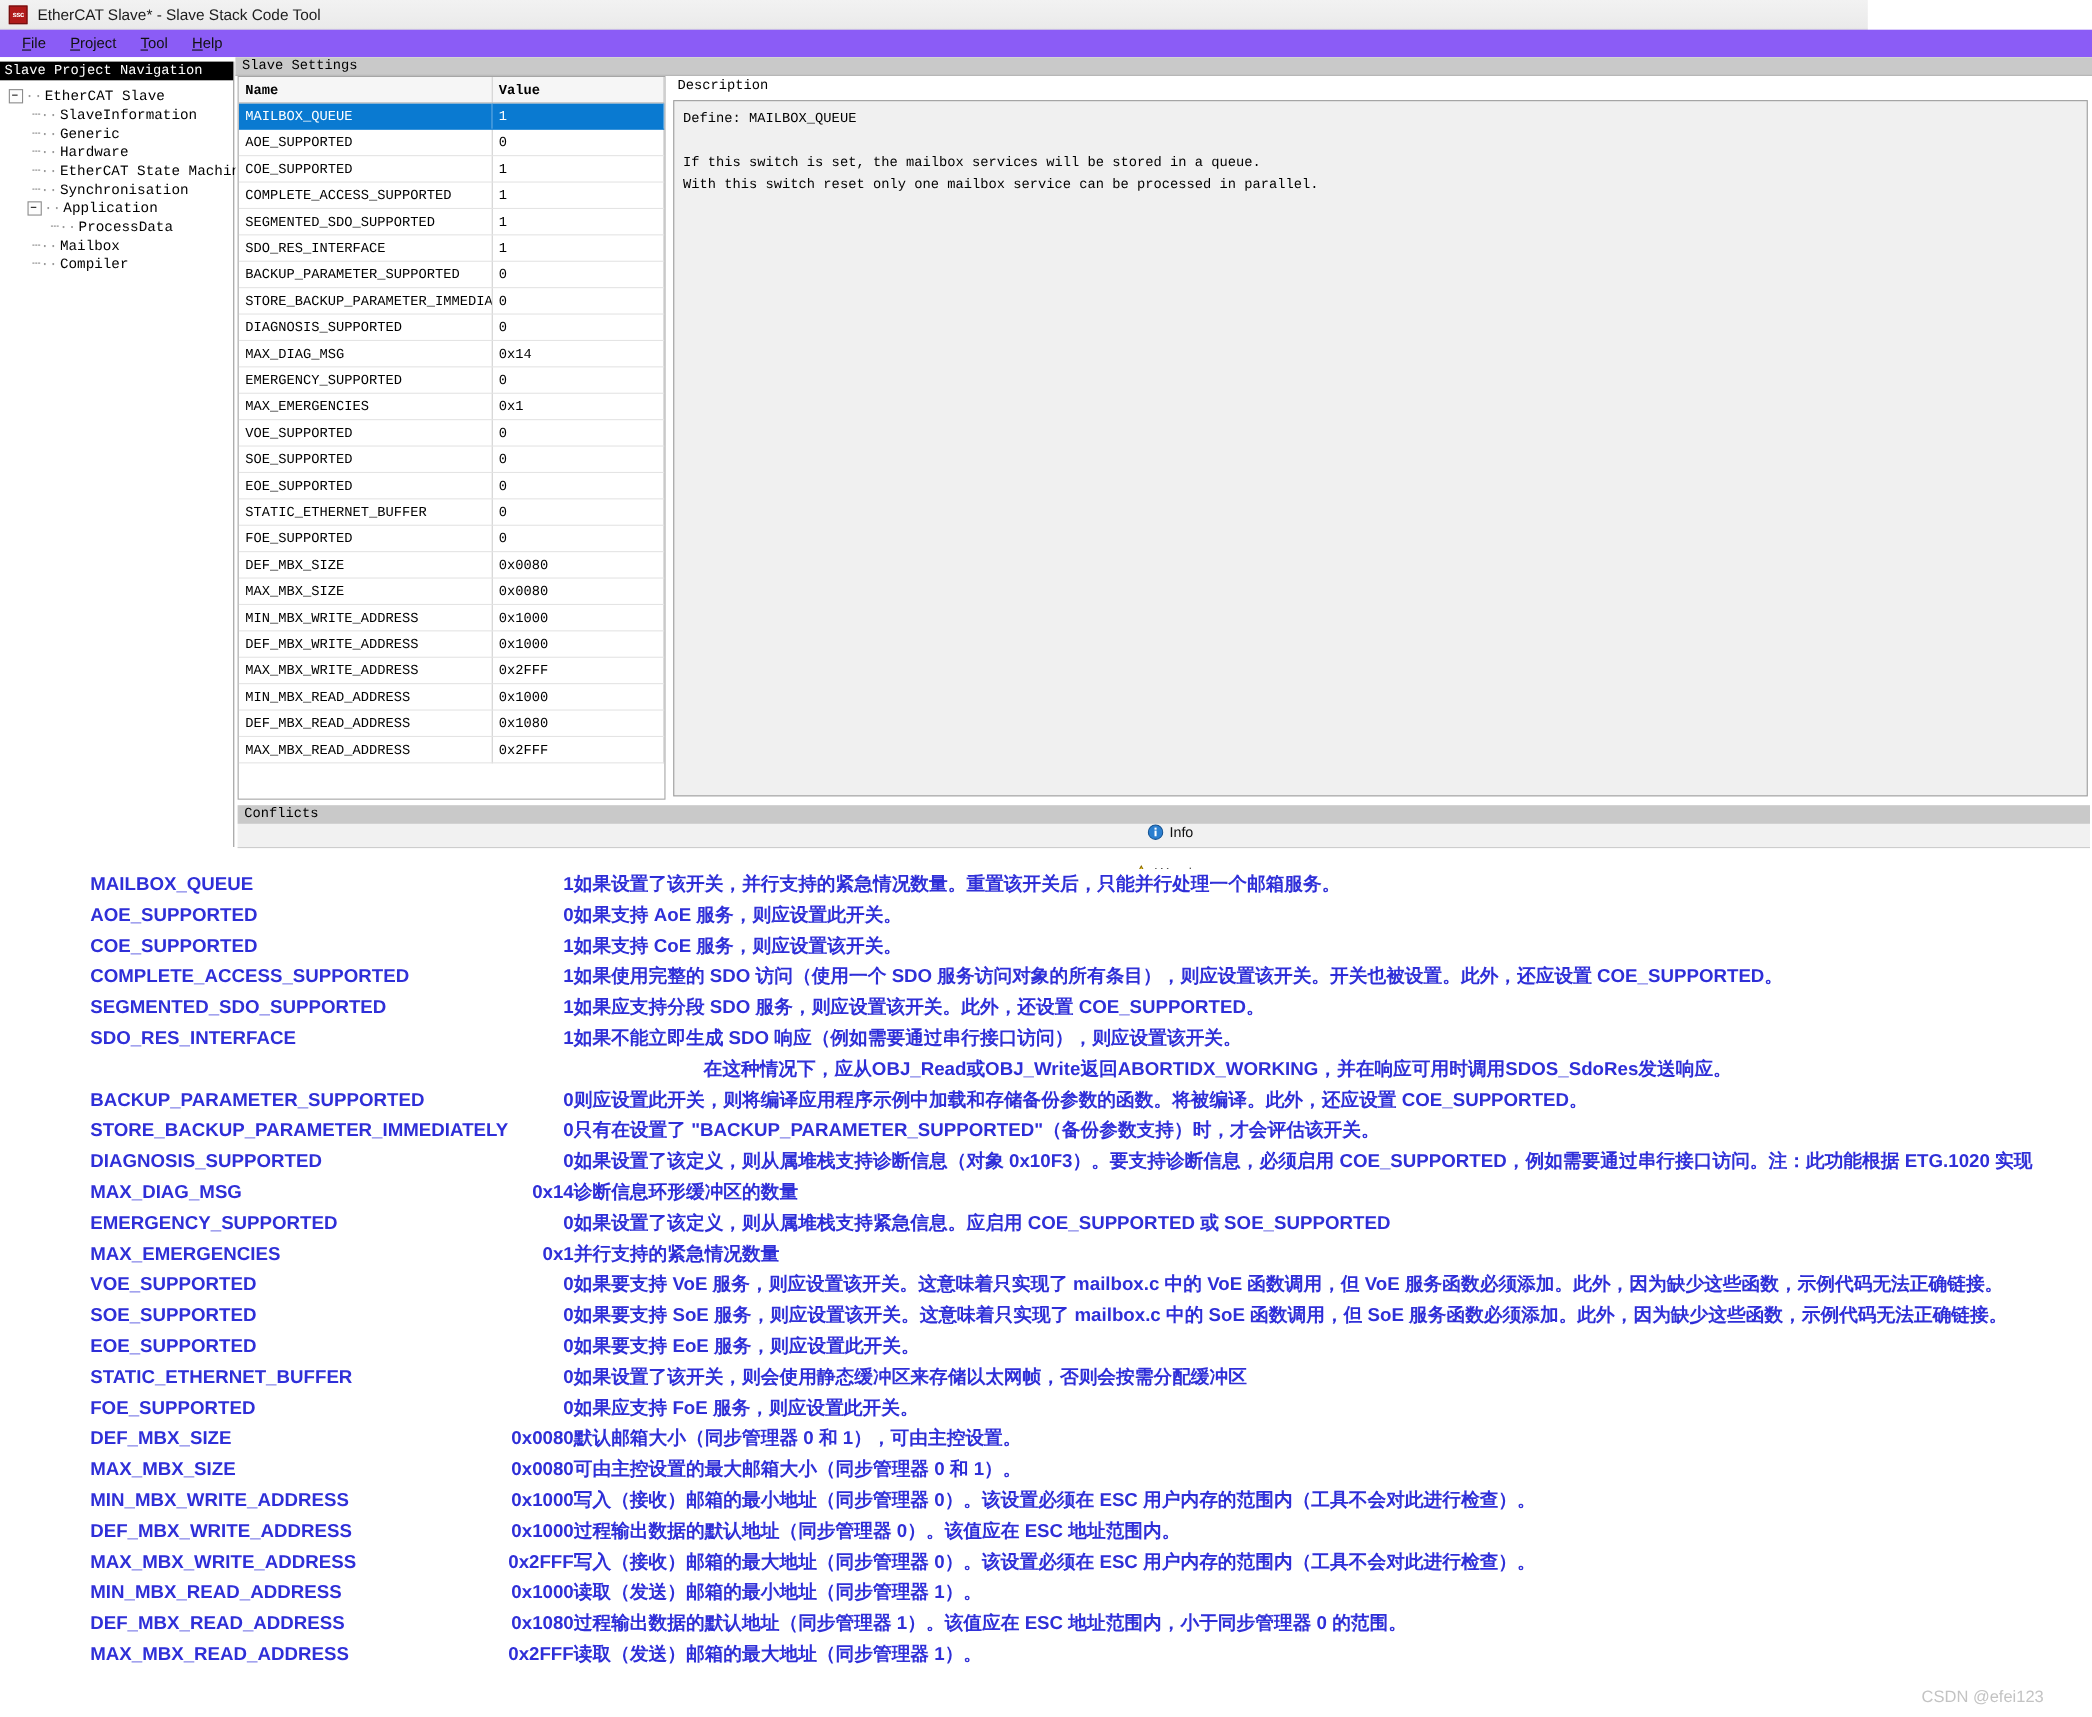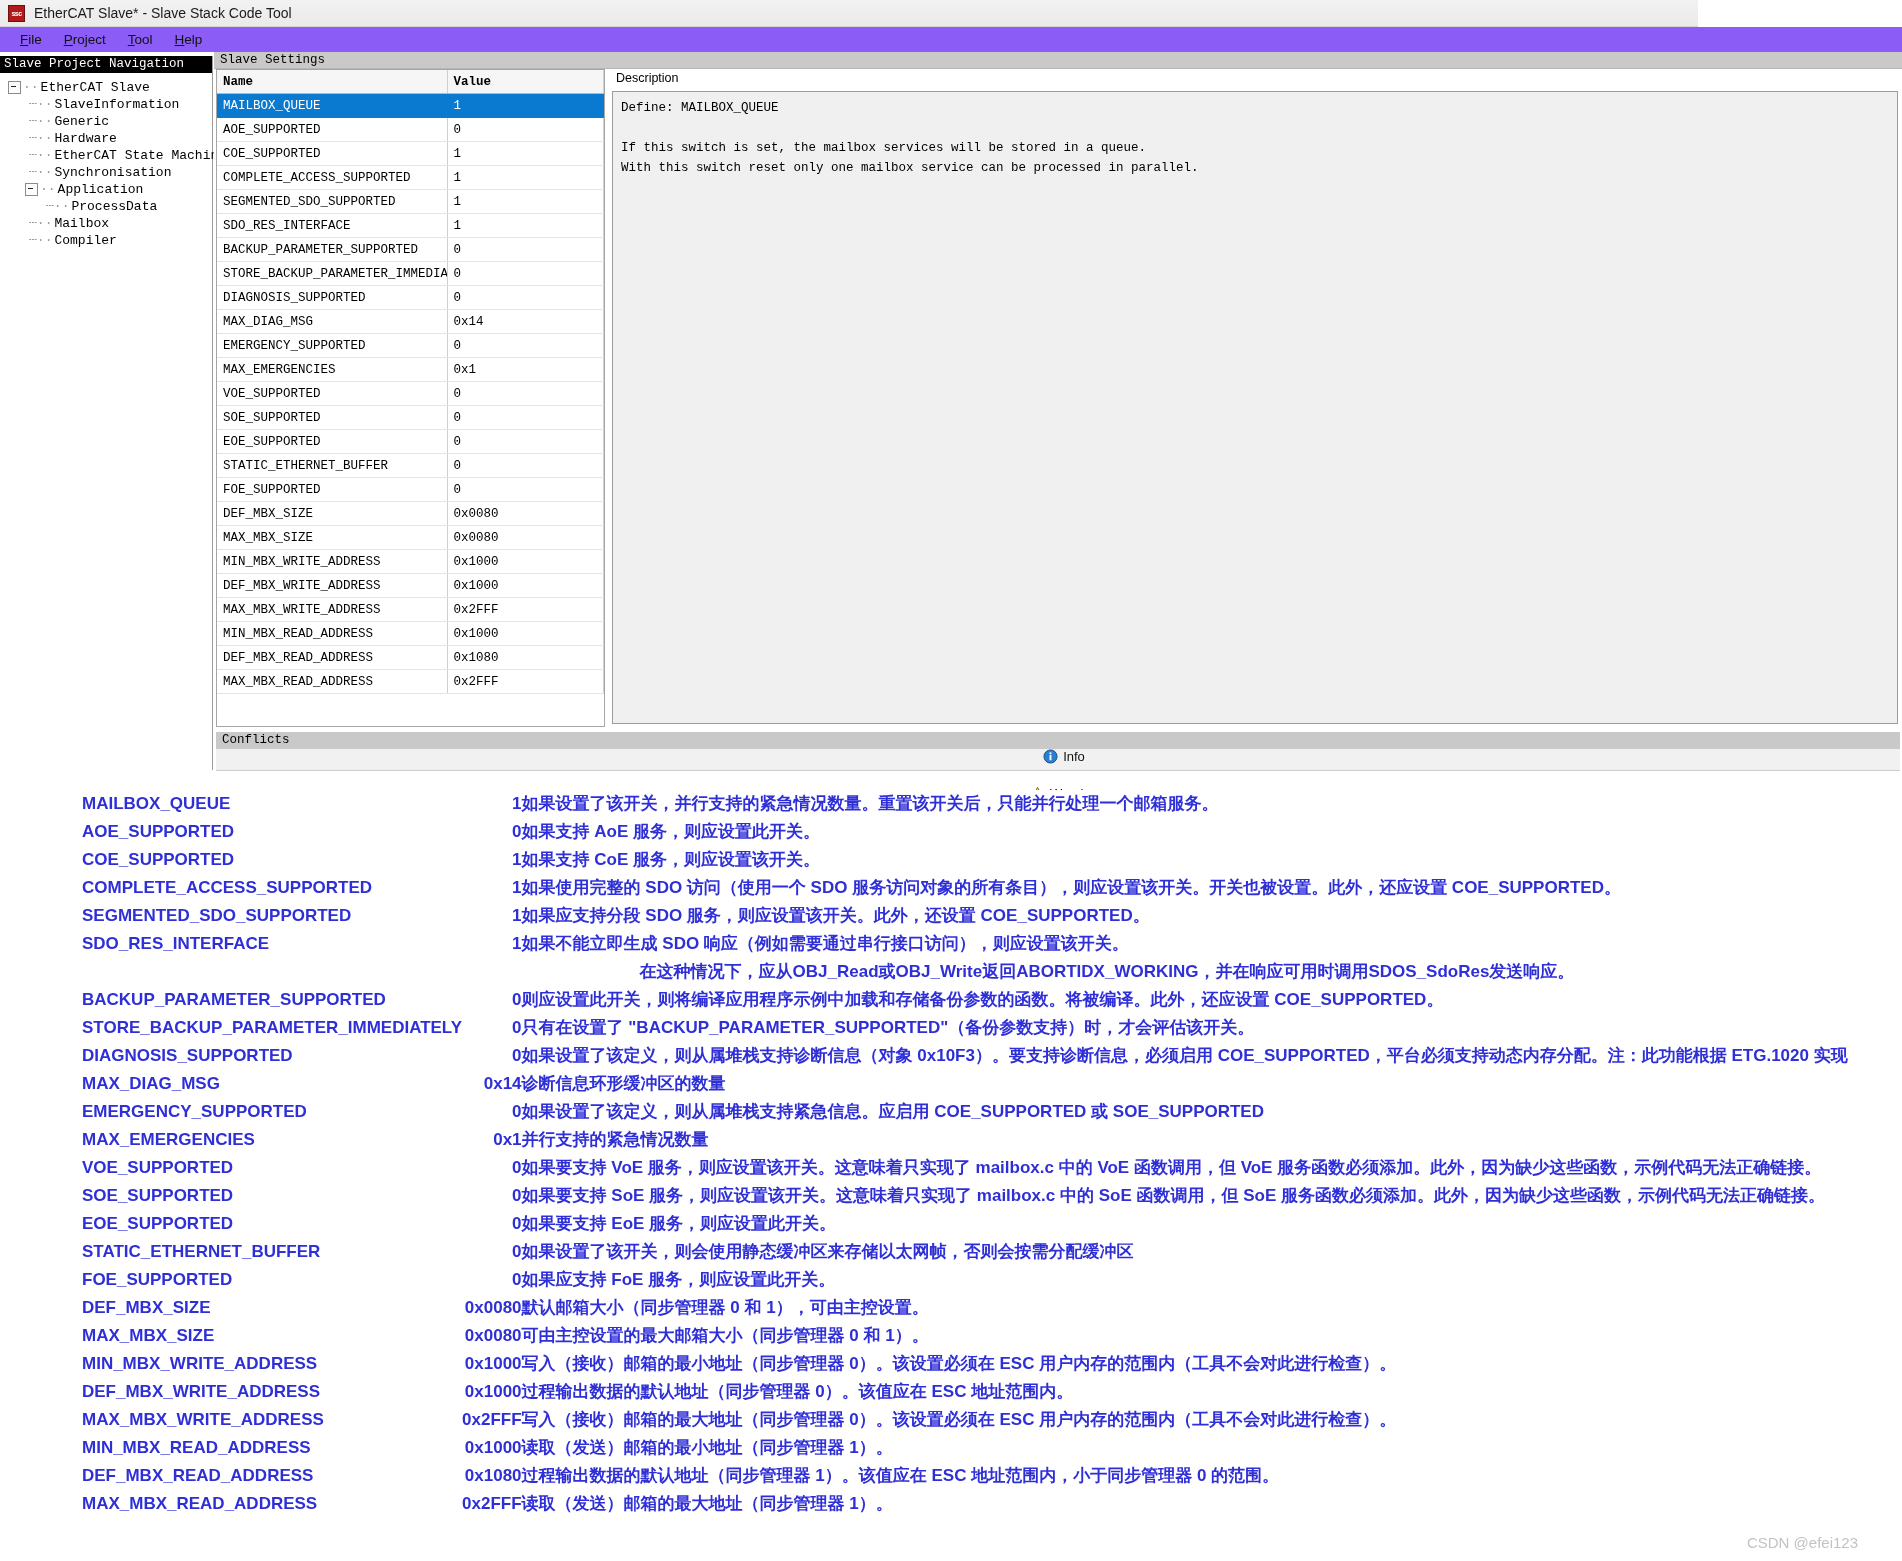--- a/index.html
+++ b/index.html
@@ -47,21 +47,21 @@
     border:1px solid #a6a6a6;box-sizing:border-box;overflow:hidden;}
   table.grid{border-collapse:collapse;width:100%;table-layout:fixed;font-family:"Liberation Mono",monospace;}
   table.grid th{background:#f6f6f6;border-bottom:1px solid #b9b9b9;border-right:1px solid #cfcfcf;
     font-weight:bold;font-size:12.5px;text-align:left;padding:3px 0 3px 6px;color:#000;height:17px;}
   table.grid td{border-bottom:1px solid #e4e4e4;border-right:1px solid #cfcfcf;
     font-size:12.5px;padding:3px 0 3px 6px;color:#000;height:17px;white-space:nowrap;overflow:hidden;}
   table.grid col.c-name{width:230px;}
   tr.sel td{background:#0a7ad1;color:#ffffff;border-bottom:1px solid #0a7ad1;border-right:1px solid #0a7ad1;}
 
   .desc-wrap{position:absolute;left:398px;top:0;width:1288px;height:658px;}
-  .desc-label{font-family:Liberation Sans, sans-serif;font-size:12.5px;color:#000;padding:2px 0 3px 4px;}
+  .desc-label{font-family:Liberation Mono, monospace;font-size:12.5px;color:#000;padding:2px 0 3px 4px;}
   .desc-box{position:absolute;left:0;top:22px;width:1286px;height:633px;background:#f0f0f0;
     border:1px solid #9d9d9d;box-sizing:border-box;padding:6px 8px;
     font-family:"Liberation Mono",monospace;font-size:12.5px;color:#000;line-height:20px;white-space:pre-wrap;}
 
   .conflicts{position:absolute;left:2px;top:680px;width:1684px;height:38px;}
   .conflicts-caption{height:17px;background:#c9c9c9;color:#000;font-family:"Liberation Mono",monospace;
     font-size:12.5px;line-height:17px;padding-left:6px;box-sizing:border-box;white-space:nowrap;}
   .conflict-bar{height:21px;background:#f1f1f1;border-bottom:1px solid #cdcdcd;display:flex;align-items:center;padding-left:12px;gap:22px;flex-direction:column;}
   .cf{display:flex;align-items:center;gap:5px;font-size:13px;color:#111;font-family:"Liberation Sans",sans-serif;}
   .ic{width:15px;height:15px;flex:none;}
@@ -358,21 +358,21 @@
           <td class="a-desc">则应设置此开关，则将编译应用程序示例中加载和存储备份参数的函数。将被编译。此外，还应设置 COE_SUPPORTED。</td>
         </tr>
         <tr>
           <td class="a-key">STORE_BACKUP_PARAMETER_IMMEDIATELY</td>
           <td class="a-val">0</td>
           <td class="a-desc">    只有在设置了 "BACKUP_PARAMETER_SUPPORTED"（备份参数支持）时，才会评估该开关。</td>
         </tr>
         <tr>
           <td class="a-key">DIAGNOSIS_SUPPORTED</td>
           <td class="a-val">0</td>
-          <td class="a-desc">如果设置了该定义，则从属堆栈支持诊断信息（对象 0x10F3）。要支持诊断信息，必须启用 COE_SUPPORTED，平台必须支持动态内存分配。注：此功能根据 ETG.1020 实现</td>
+          <td class="a-desc">如果设置了该定义，则从属堆栈支持诊断信息（对象 0x10F3）。要支持诊断信息，必须启用 COE_SUPPORTED，例如需要通过串行接口访问。注：此功能根据 ETG.1020 实现</td>
         </tr>
         <tr>
           <td class="a-key">MAX_DIAG_MSG</td>
           <td class="a-val">0x14</td>
           <td class="a-desc">诊断信息环形缓冲区的数量</td>
         </tr>
         <tr>
           <td class="a-key">EMERGENCY_SUPPORTED</td>
           <td class="a-val">0</td>
           <td class="a-desc">如果设置了该定义，则从属堆栈支持紧急信息。应启用 COE_SUPPORTED 或 SOE_SUPPORTED</td>

